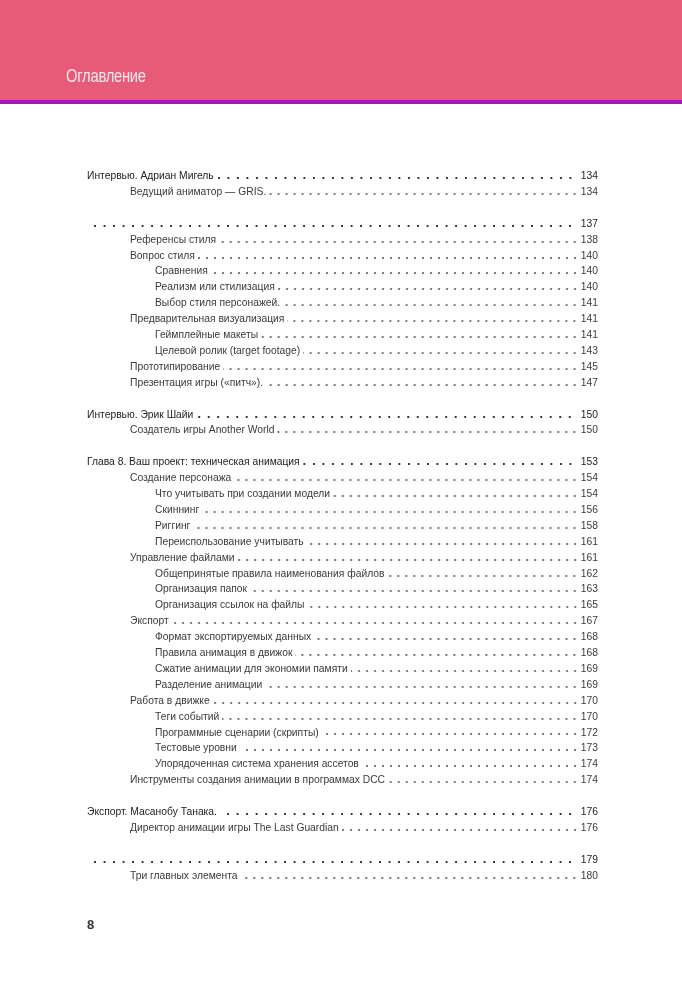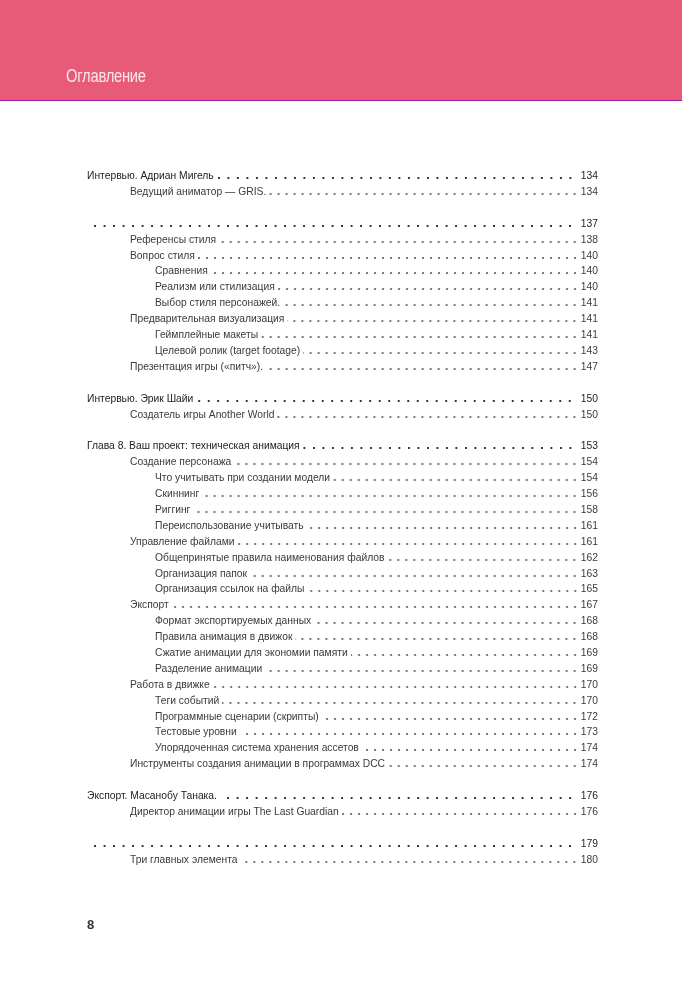--- a/index.html
+++ b/index.html
@@ -3,21 +3,21 @@
 <meta charset="utf-8">
 <style>
   html, body { margin: 0; padding: 0; }
   body {
     width: 682px; height: 1001px; background: #ffffff; position: relative; overflow: hidden;
     font-family: "Liberation Sans", "DejaVu Sans", sans-serif; color: #2b2b2b;
   }
   .header {
     position: absolute; left: 0; top: 0; width: 682px; height: 100px;
     background: #e85b78;
-    border-bottom: 1px solid #a21caf;
+    border-bottom: 4px solid #a21caf;
   }
   .header-title {
     position: absolute; left: 66px; top: 66px;
     font-family: "Liberation Sans Narrow", "Liberation Sans", sans-serif;
     font-size: 18px; color: #fbe6eb; letter-spacing: -0.3px;
     transform: scaleX(0.82); transform-origin: left center;
   }
   .toc { position: absolute; left: 87px; top: 168px; width: 511px; }
   .group { margin-bottom: 16px; }
   .entry {
@@ -28,21 +28,21 @@
   .entry .dots {
     flex: 1 1 auto; height: 2px; align-self: center; margin-top: 4px;
     background-image: radial-gradient(circle, #777 0.7px, transparent 0.9px);
     background-size: 8px 2px; background-repeat: repeat-x; background-position: right center;
   }
   .entry .page { flex: 0 0 auto; padding-left: 2px; text-align: right; }
   .lvl0 { font-weight: normal; color: #222; }
   .lvl0 .dots { background-image: radial-gradient(circle, #333 0.9px, transparent 1.1px); background-size: 9.5px 2px; }
   .lvl0 .page { padding-left: 6px; }
   .lvl1 { padding-left: 43px; color: #3a3a3a; }
-  .lvl2 { padding-left: 68px; color: #3a3a3a; align-items: flex-end; }
+  .lvl2 { padding-left: 68px; color: #3a3a3a; }
   .it { }
   .page-number {
     position: absolute; left: 87px; top: 917px; font-size: 13px; font-weight: bold; color: #333;
   }
 </style>
 </head>
 <body>
 
 <div class="header">
   <div class="header-title">Оглавление</div>
@@ -100,20 +100,25 @@
         <span class="label"><span>Геймплейные макеты</span></span>
         <span class="dots"></span>
         <span class="page">141</span>
       </div>
       <div class="entry lvl2">
         <span class="label"><span>Целевой ролик (target footage)</span></span>
         <span class="dots"></span>
         <span class="page">143</span>
       </div>
       <div class="entry lvl1">
+        <span class="label"><span>Прототипирование</span></span>
+        <span class="dots"></span>
+        <span class="page">145</span>
+      </div>
+      <div class="entry lvl1">
         <span class="label"><span>Презентация игры («питч»).</span></span>
         <span class="dots"></span>
         <span class="page">147</span>
       </div>
     </div>
     <div class="group">
       <div class="entry lvl0">
         <span class="label"><span>Интервью. Эрик Шайи</span></span>
         <span class="dots"></span>
         <span class="page">150</span>

